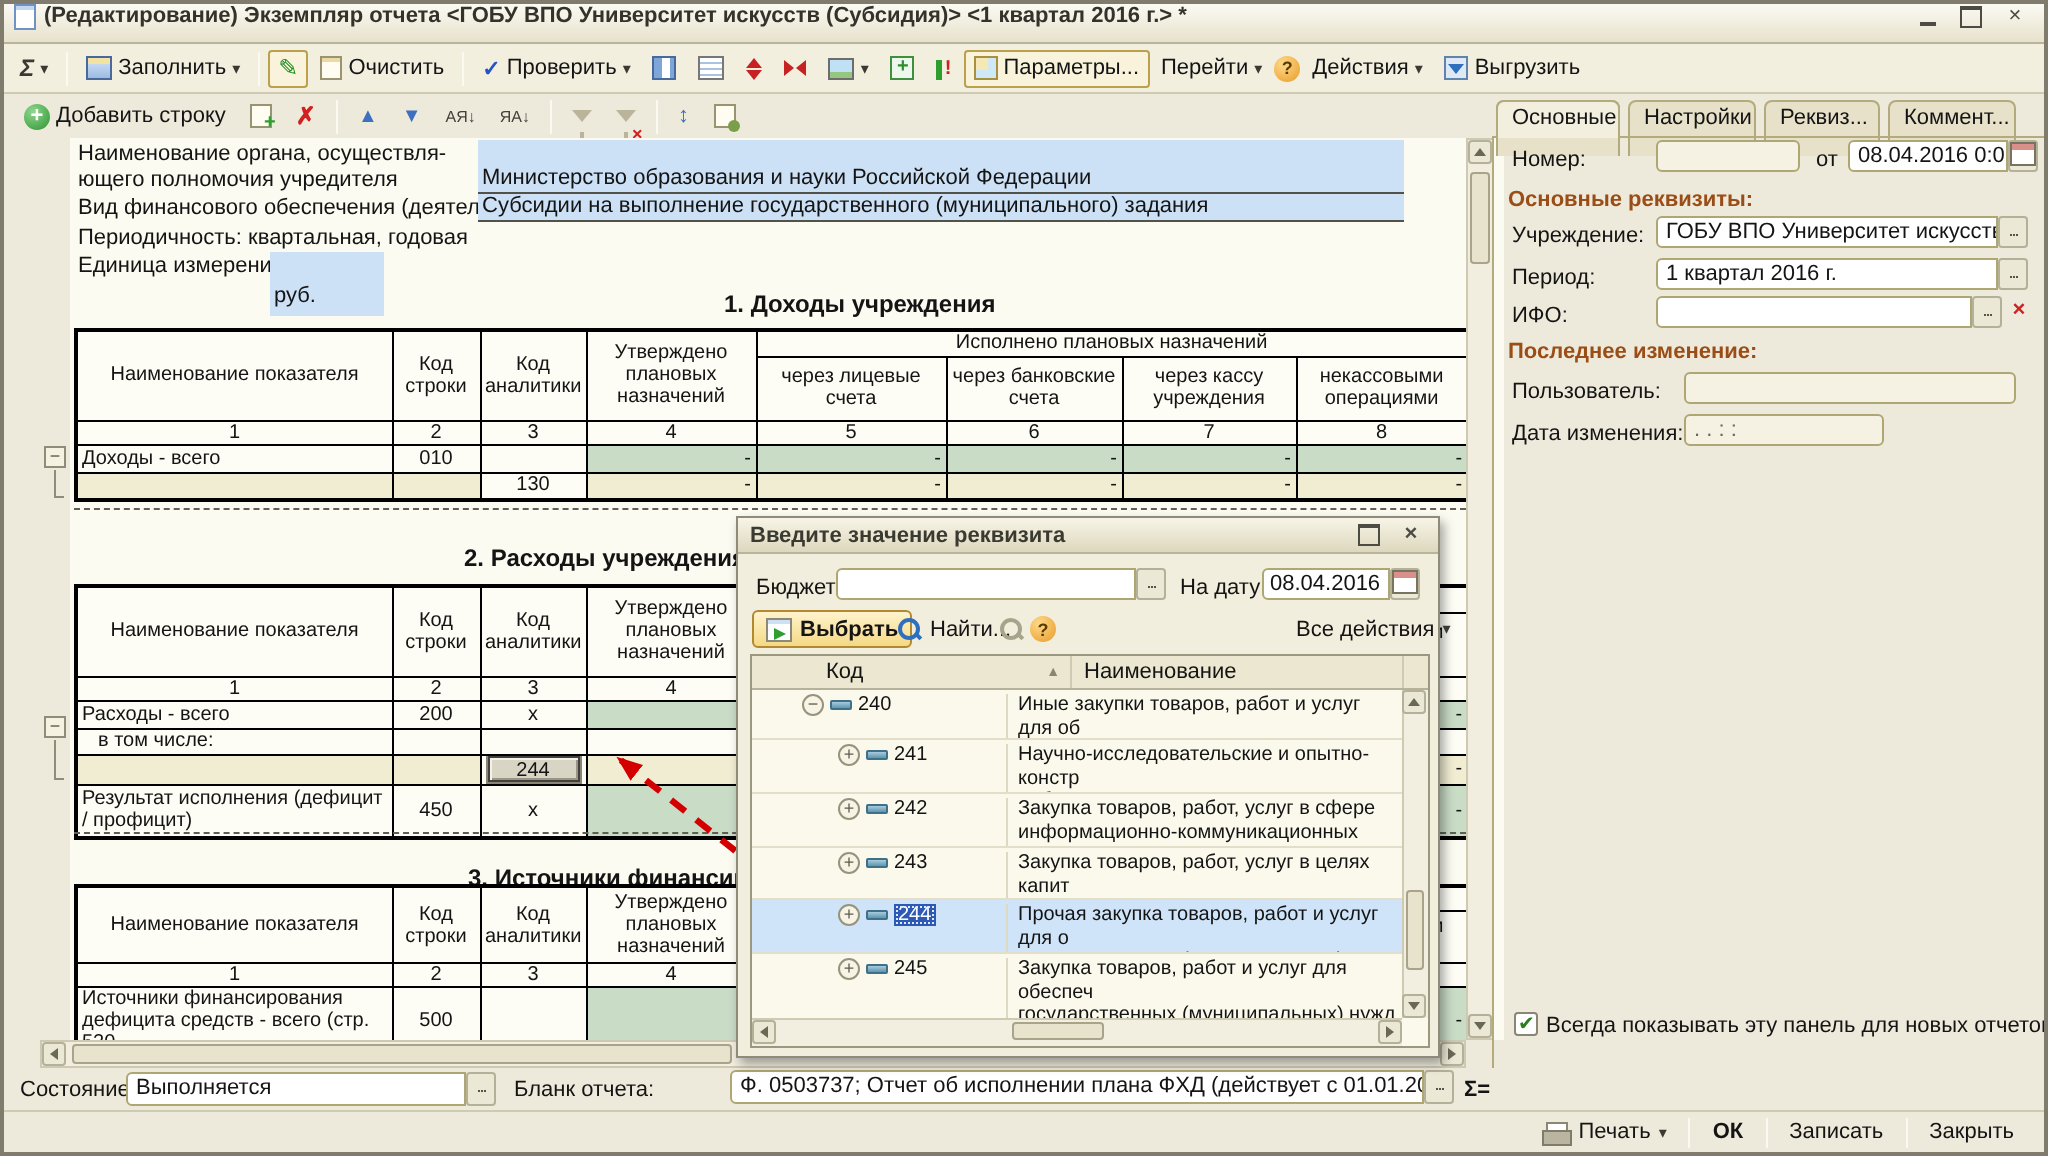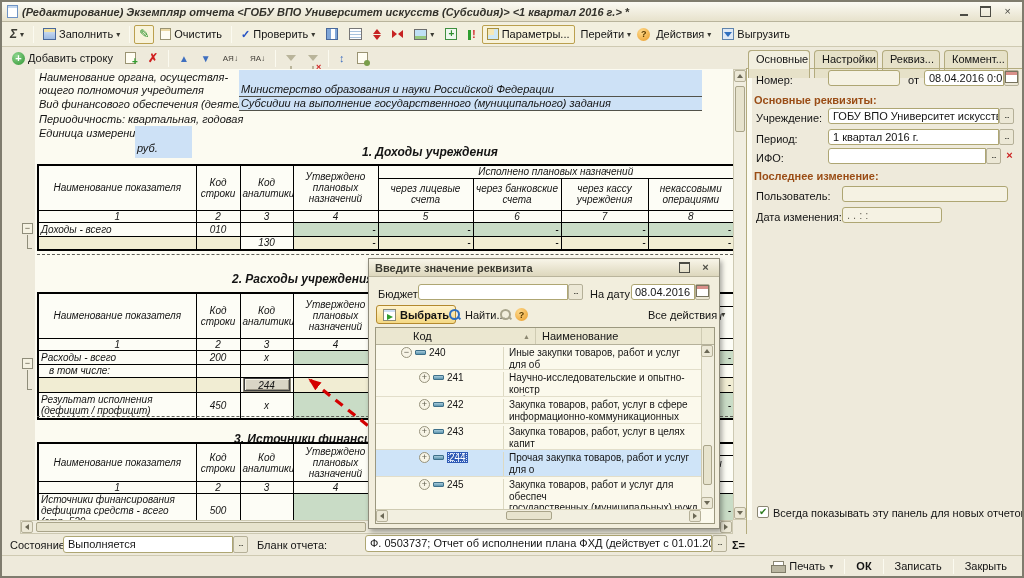--- a/index.html
+++ b/index.html
@@ -3,21 +3,21 @@
 <meta charset="utf-8">
 <style>
   html,body{margin:0;padding:0;background:#c8c4b0;}
   *{box-sizing:border-box;}
   .window{position:relative;width:1024px;height:578px;background:#eeeadb;border:2px solid #7f7c6e;
     font-family:"Liberation Sans",sans-serif;font-size:11px;color:#141414;overflow:hidden;}
   .abs{position:absolute;}
 
   
   .titlebar{left:0;top:0;width:100%;height:20px;background:linear-gradient(#fbfaf3,#e7e2cc);
-    border-bottom:1px solid #b9b49c;display:flex;align-items:center;gap:4px;padding:0 5px;font-style:italic;}
+    border-bottom:1px solid #b9b49c;display:flex;gap:4px;padding:0 5px;}
   .titletext{font-weight:bold;color:#33322b;white-space:nowrap;overflow:hidden;flex:1;}
   .docicon{width:11px;height:13px;background:#fff;border:1px solid #6e93c4;box-shadow:inset 0 2px 0 #c3d7ef;flex:none;}
   .winbtns{display:flex;gap:7px;margin-right:2px;}
   .winbtn{width:15px;height:13px;display:flex;align-items:center;justify-content:center;color:#4c4c45;font-size:11px;line-height:11px;}
   .wb-min::before{content:"";width:8px;height:2px;background:#4c4c45;margin-top:7px;display:block;}
   .wb-max::before{content:"";width:9px;height:8px;border:1px solid #4c4c45;border-top-width:2px;display:block;}
 
   
   .toolbar1{left:0;top:20px;width:100%;height:25px;background:#f2efdf;border-bottom:1px solid #cfcab2;
     display:flex;align-items:center;padding:0 3px;gap:1px;}
@@ -83,21 +83,21 @@
   .ic-sel::after{content:"";position:absolute;left:3px;top:4px;width:0;height:0;
     border-top:3px solid transparent;border-bottom:3px solid transparent;border-left:6px solid #2f9e2f;}
   .ic-printer{width:14px;height:11px;}
   .ic-printer::before{content:"";position:absolute;left:2px;top:0;width:9px;height:4px;background:#fff;border:1px solid #8b8774;}
   .ic-printer::after{content:"";position:absolute;left:0;top:4px;width:13px;height:6px;background:#b9b5a0;border:1px solid #807c69;}
 
   
   .gutterline{background:#8f8d7a;}
   .grpbox{width:11px;height:11px;border:1px solid #8f8d7a;background:#f5f2e2;color:#55523f;
     font-size:9px;line-height:9px;text-align:center;}
-  .canvas{left:33px;top:67px;width:717px;height:451px;background:#fcfbf1;overflow:hidden;font-style:italic;}
+  .canvas{left:33px;top:67px;width:717px;height:451px;background:#fcfbf1;overflow:hidden;}
   .flabel{position:absolute;white-space:nowrap;}
   .bluebox{position:absolute;background:#cde1f6;height:13px;}
   .valfield{position:absolute;background:#cde1f6;border-bottom:1px solid #52524a;height:14px;line-height:13px;
     padding:0 2px;white-space:nowrap;overflow:hidden;}
   .sect{position:absolute;font-weight:bold;font-size:12px;white-space:nowrap;}
   .dashsep{position:absolute;height:0;border-top:1px dashed #5f5f58;}
   table.grid{position:absolute;border-collapse:collapse;table-layout:fixed;background:#fdfdf6;border:2px solid #000;}
   .grid th,.grid td{border:1px solid #000;padding:0 2px;font-weight:normal;font-size:10px;overflow:hidden;
     line-height:11px;vertical-align:middle;}
   .grid th{text-align:center;}

